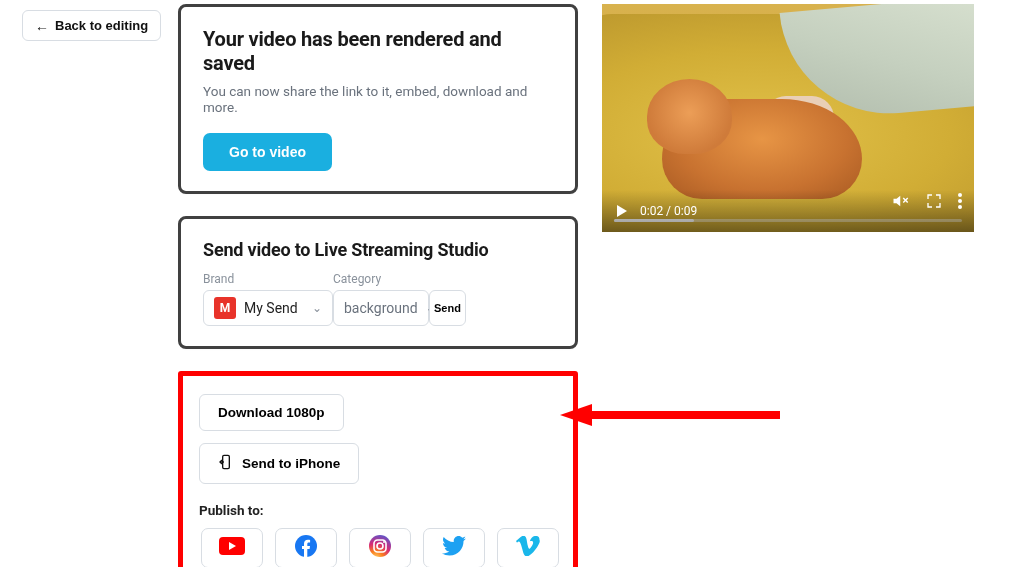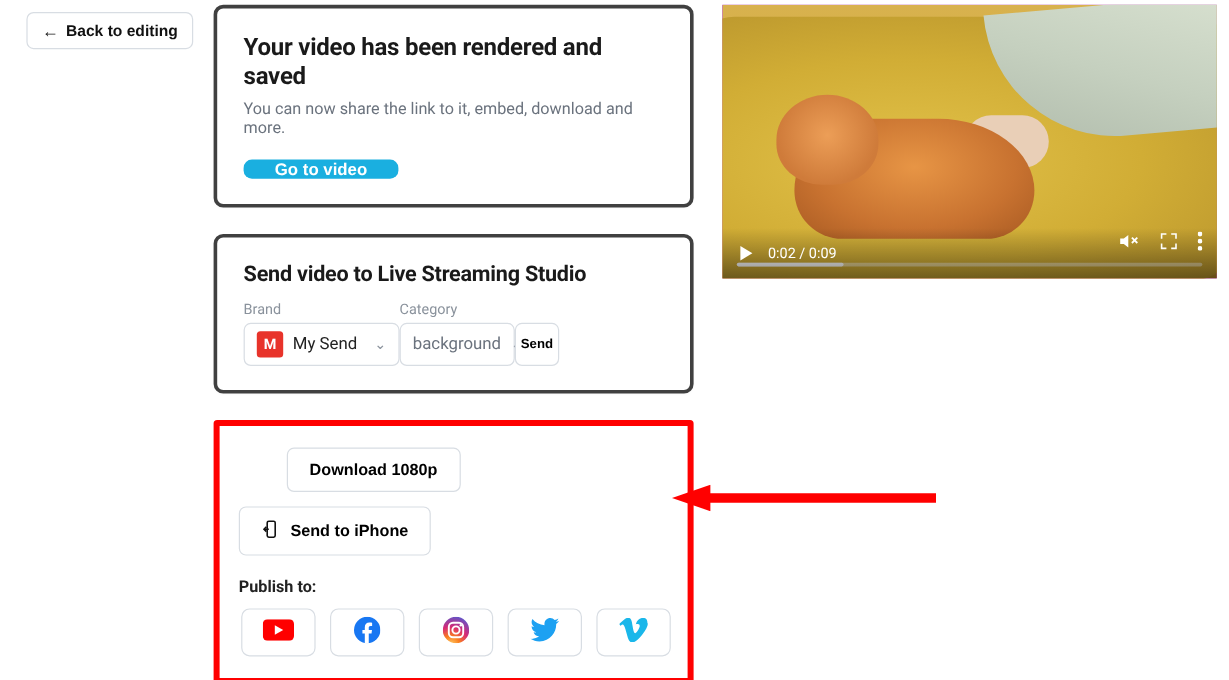--- a/index.html
+++ b/index.html
@@ -45,21 +45,21 @@
   .title { font-size: 20px; font-weight: 700; color: #1a1a1a; letter-spacing: -0.2px; }
   .subtitle { font-size: 13.5px; color: #6a727d; margin-top: 8px; }
 
   .primary-btn {
     margin-top: 18px;
     display: inline-block;
     background: #1aafe0;
     color: #fff;
     border: none;
     border-radius: 7px;
-    padding: 0 26px;
+    padding: 11px 26px;
     font-size: 14px;
     font-weight: 700;
     cursor: pointer;
   }
 
   .section-title { font-size: 18px; font-weight: 700; color: #1a1a1a; letter-spacing: -0.2px; }
 
   .form-row { display: flex; margin-top: 12px; align-items: flex-end; }
   .field { display: flex; flex-direction: column; gap: 4px; }
   .field-label { font-size: 12px; color: #8a929c; }
@@ -95,21 +95,21 @@
     font-size: 11px;
     font-weight: 700;
     cursor: pointer;
   }
 
   .red-box {
     border: 5px solid #ff0000;
     border-radius: 3px;
     padding: 18px 16px 18px 16px;
   }
-  .red-box .row1 { display: flex; gap: 4px; margin-left: 40px; }
+  .red-box .row1 { display: flex; gap: 4px; }
   .sec-btn {
     background: #fff;
     border: 1px solid #d8dde3;
     border-radius: 6px;
     padding: 10px 18px;
     font-size: 13.5px;
     font-weight: 700;
     cursor: pointer;
     display: flex; align-items: center; gap: 8px;
   }
@@ -128,24 +128,24 @@
     border-radius: 7px;
     background: #fff;
     display: flex; align-items: center; justify-content: center;
     cursor: pointer;
   }
 
   
   .video-panel {
     position: absolute;
     left: 602px; top: 4px;
-    width: 412px; height: 228px;
+    width: 372px; height: 228px;
     border-radius: 0px;
     overflow: hidden;
-    background: #a21caf;
+    background: #c4b5fd;
   }
   .scene {
     position: absolute; inset:0;
     background: linear-gradient(180deg, #d8b24e 0%, #d3a63c 55%, #b78a2a 100%);
   }
   .chair {
     position: absolute;
     left: -30px; top: 10px; width: 460px; height: 220px;
     background: radial-gradient(ellipse at 40% 55%, #e2c24a 0%, #d1ad35 50%, #b38f2b 100%);
     border-radius: 40px;

